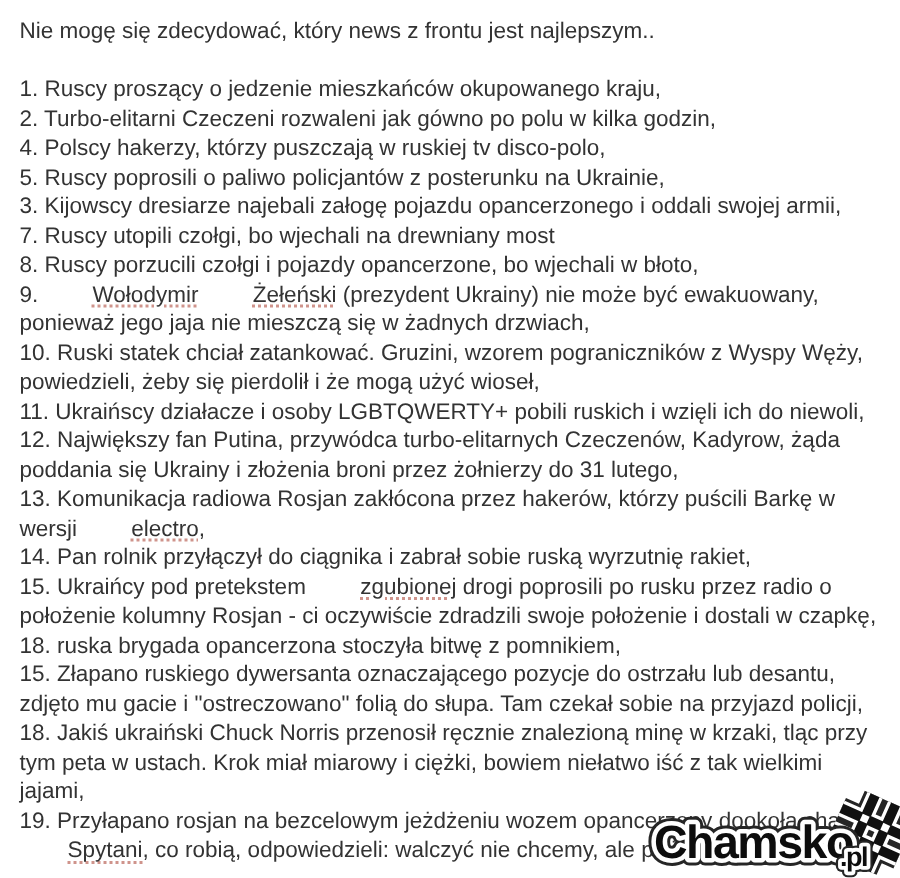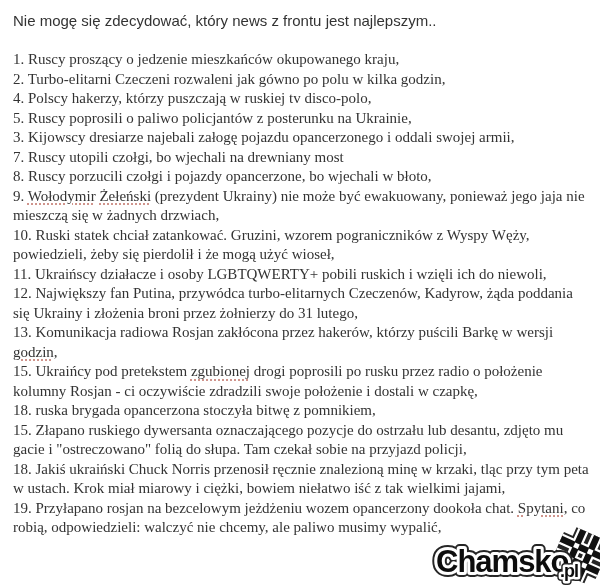--- a/index.html
+++ b/index.html
@@ -14,27 +14,28 @@
     position: absolute;
     top: 0; left: 0;
     width: 600px; height: 585px;
     box-sizing: border-box;
     padding: 11px 10px 0 13px;
     color: #333333;
     font-size: 15px;
     line-height: 19.5px;
   }
   .intro { margin: 0 0 19.5px 0; }
-  .item  { margin: 0; font-family: Liberation Serif, serif; }
+  .item  { margin: 0; }
   .misspelled {
     text-decoration-line: underline;
     text-decoration-style: dotted;
     text-decoration-color: #cf948c;
     text-decoration-thickness: 2px;
     text-underline-offset: 3px;
+    margin-left: 32px;
   }
   .watermark {
     position: absolute;
     right: -8px;
     bottom: -6px;
     width: 178px;
     height: 66px;
     pointer-events: none;
   }
   .wm-text {
@@ -53,21 +54,22 @@
       <p class="item"><span>2. Turbo-elitarni Czeczeni rozwaleni jak gówno po polu w kilka godzin,</span></p>
       <p class="item"><span>4. Polscy hakerzy, którzy puszczają w ruskiej tv disco-polo,</span></p>
       <p class="item"><span>5. Ruscy poprosili o paliwo policjantów z posterunku na Ukrainie,</span></p>
       <p class="item"><span>3. Kijowscy dresiarze najebali załogę pojazdu opancerzonego i oddali swojej armii,</span></p>
       <p class="item"><span>7. Ruscy utopili czołgi, bo wjechali na drewniany most</span></p>
       <p class="item"><span>8. Ruscy porzucili czołgi i pojazdy opancerzone, bo wjechali w błoto,</span></p>
       <p class="item"><span>9. </span><span class="misspelled">Wołodymir</span><span> </span><span class="misspelled">Żełeński</span><span> (prezydent Ukrainy) nie może być ewakuowany, ponieważ jego jaja nie mieszczą się w żadnych drzwiach,</span></p>
       <p class="item"><span>10. Ruski statek chciał zatankować. Gruzini, wzorem pograniczników z Wyspy Węży, powiedzieli, żeby się pierdolił i że mogą użyć wioseł,</span></p>
       <p class="item"><span>11. Ukraińscy działacze i osoby LGBTQWERTY+ pobili ruskich i wzięli ich do niewoli,</span></p>
       <p class="item"><span>12. Największy fan Putina, przywódca turbo-elitarnych Czeczenów, Kadyrow, żąda poddania się Ukrainy i złożenia broni przez żołnierzy do 31 lutego,</span></p>
-      <p class="item"><span>13. Komunikacja radiowa Rosjan zakłócona przez hakerów, którzy puścili Barkę w wersji </span><span class="misspelled">godzin</span><span>,</span></p>
+      <p class="item"><span>13. Komunikacja radiowa Rosjan zakłócona przez hakerów, którzy puścili Barkę w wersji </span><span class="misspelled">electro</span><span>,</span></p>
+      <p class="item"><span>14. Pan rolnik przyłączył do ciągnika i zabrał sobie ruską wyrzutnię rakiet,</span></p>
       <p class="item"><span>15. Ukraińcy pod pretekstem </span><span class="misspelled">zgubionej</span><span> drogi poprosili po rusku przez radio o położenie kolumny Rosjan - ci oczywiście zdradzili swoje położenie i dostali w czapkę,</span></p>
       <p class="item"><span>18. ruska brygada opancerzona stoczyła bitwę z pomnikiem,</span></p>
       <p class="item"><span>15. Złapano ruskiego dywersanta oznaczającego pozycje do ostrzału lub desantu, zdjęto mu gacie i "ostreczowano" folią do słupa. Tam czekał sobie na przyjazd policji,</span></p>
       <p class="item"><span>18. Jakiś ukraiński Chuck Norris przenosił ręcznie znalezioną minę w krzaki, tląc przy tym peta w ustach. Krok miał miarowy i ciężki, bowiem niełatwo iść z tak wielkimi jajami,</span></p>
       <p class="item"><span>19. Przyłapano rosjan na bezcelowym jeżdżeniu wozem opancerzony dookoła chat. </span><span class="misspelled">Spytani</span><span>, co robią, odpowiedzieli: walczyć nie chcemy, ale paliwo musimy wypalić,</span></p>
     </div>
 </div>
 
 <svg class="watermark" viewBox="0 0 178 66" xmlns="http://www.w3.org/2000/svg" aria-hidden="true">
   <g transform="translate(150,30) rotate(24)">

